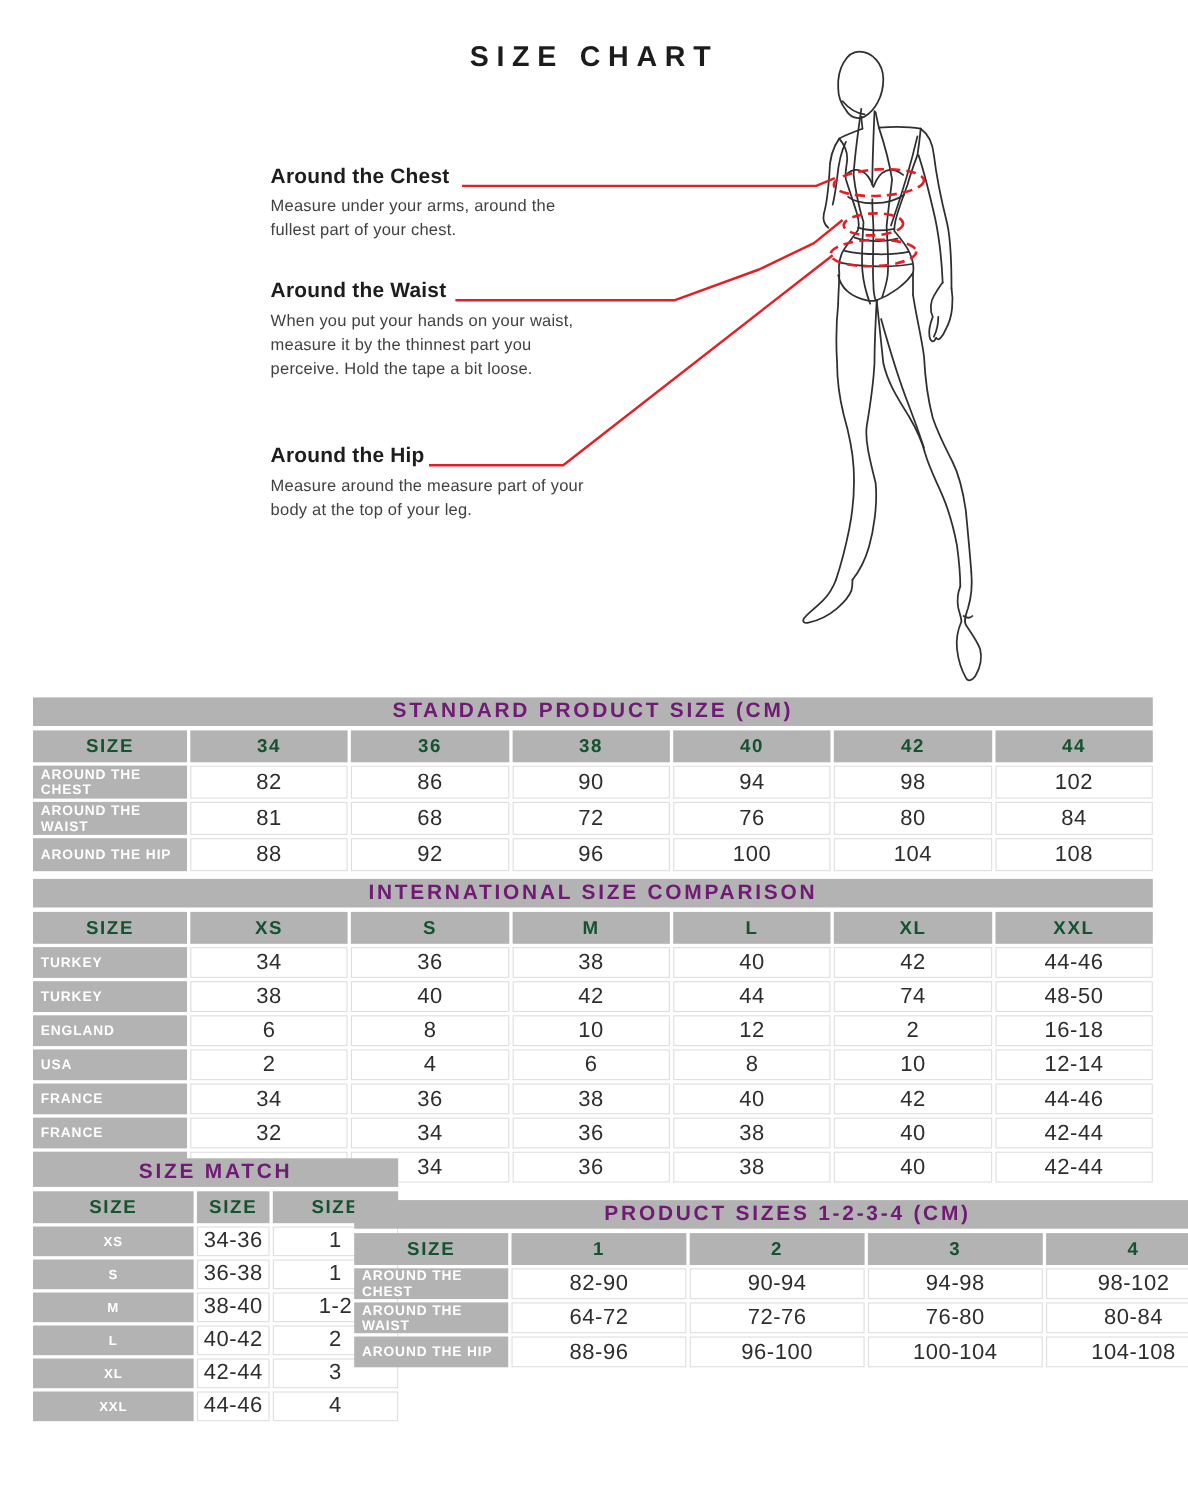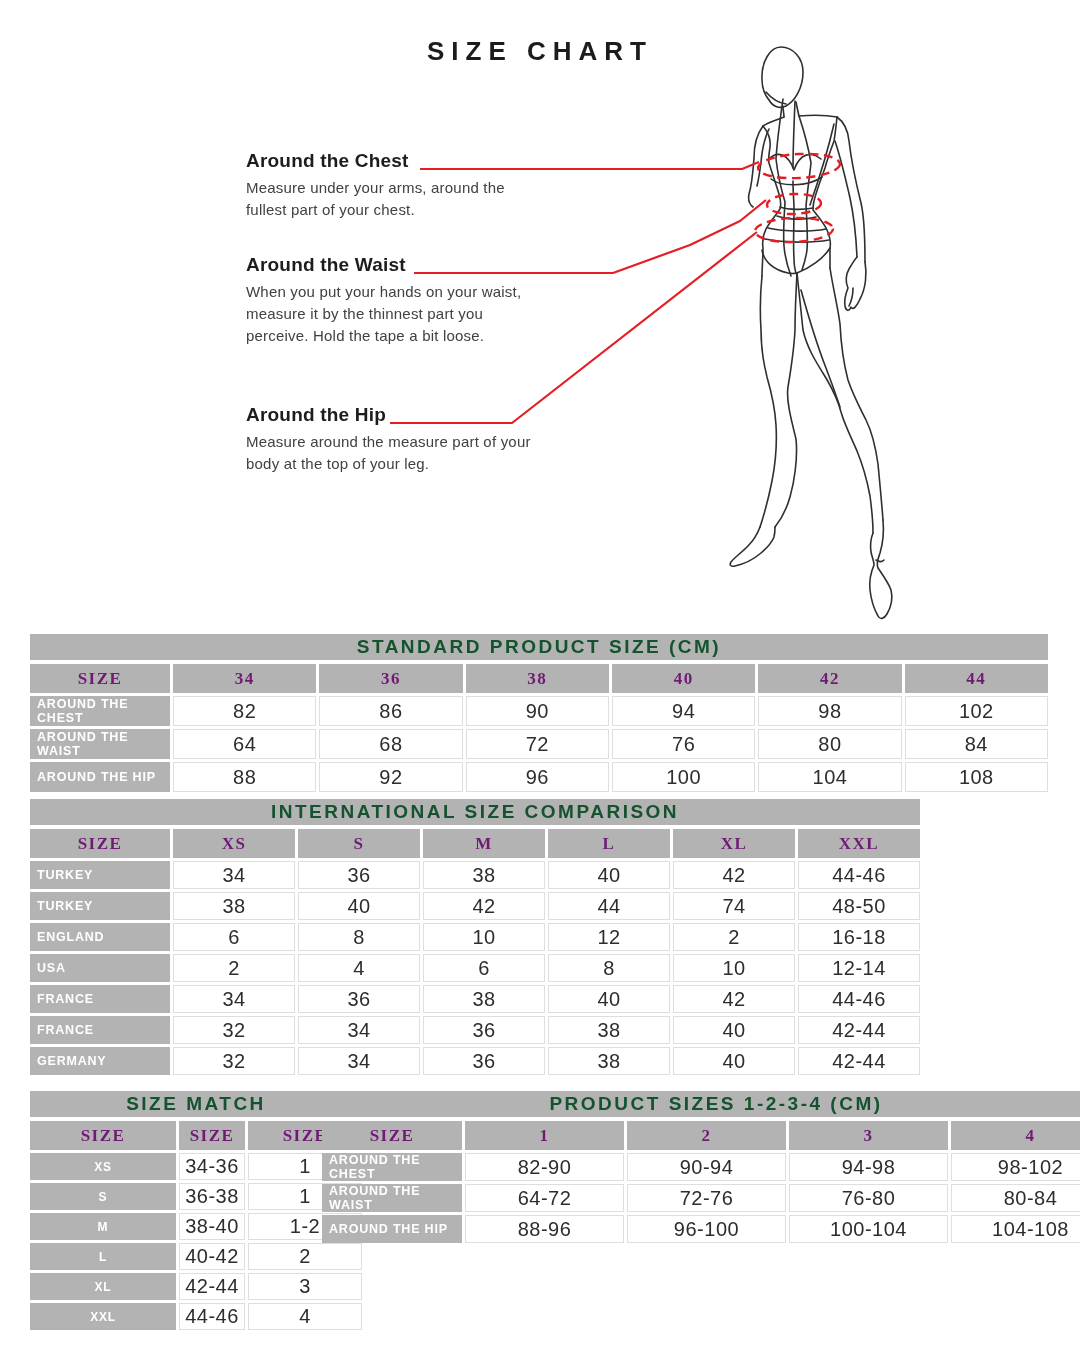--- a/index.html
+++ b/index.html
@@ -23,44 +23,44 @@
   .instr p {
     font-size:15px; color:#414042; line-height:22px;
     letter-spacing:0.2px; white-space:pre-line;
   }
   #instr-chest { top:150px; }
   #instr-waist { top:254px; }
   #instr-hip   { top:404px; }
   
   .table-block { position:absolute; }
   .tbl-title {
-    height:26px; background:#b3b3b3; color:#14532d;
+    height:26px; background:#b3b3b3; color:#701a75;
     font-weight:700; font-size:19px; letter-spacing:2.5px;
     display:flex; align-items:center; justify-content:center;
     margin-bottom:4px;
   }
   .tbl-grid { display:grid; gap:3px; }
   .hcell {
-    background:#b3b3b3; color:#701a75; font-weight:700; font-size:17px;
-    letter-spacing:1.5px; display:flex; align-items:center; justify-content:center;font-family:Liberation Serif, serif;
+    background:#b3b3b3; color:#14532d; font-weight:700; font-size:17px;
+    letter-spacing:1.5px; display:flex; align-items:center; justify-content:center;
   }
   .lcell {
     background:#b3b3b3; color:#ffffff; font-weight:700; font-size:12.5px;
     letter-spacing:0.8px; display:flex; align-items:center; padding-left:7px;
   }
   .vcell {
     background:#ffffff; color:#2d2d2d; font-size:20px; letter-spacing:0.5px;
     display:flex; align-items:center; justify-content:center;
     border:1px solid #dedede;
   }
   #t-standard { left:30px;  top:634px;  width:1018px; }
   #t-standard .tbl-grid { grid-template-columns:140px repeat(6,1fr); grid-template-rows:29px; grid-auto-rows:30px; }
-  #t-intl     { left:30px;  top:799px;  width:890px; }
+  #t-intl     { left:30px;  top:799px;  width:1018px; }
   #t-intl .tbl-grid     { grid-template-columns:140px repeat(6,1fr); grid-template-rows:29px; grid-auto-rows:28px; }
-  #t-match    { left:30px;  top:1091px; width:332px;border-radius:29px; }
+  #t-match    { left:30px;  top:1053px; width:332px;border-radius:29px; }
   #t-match .tbl-grid    { grid-template-columns:146px 66px 1fr; grid-template-rows:29px; grid-auto-rows:27px; }
   #t-match .lcell { justify-content:center; padding-left:0; font-size:12px; }
   #t-product  { left:322px; top:1091px; width:788px; }
   #t-product .tbl-grid  { grid-template-columns:140px repeat(4,1fr); grid-template-rows:29px; grid-auto-rows:28px; }
 </style>
 </head>
 <body>
 
 <h1 class="page-title">SIZE CHART</h1>
 
@@ -159,21 +159,21 @@
       <div class="hcell">42</div>
       <div class="hcell">44</div>
       <div class="lcell">AROUND THE CHEST</div>
       <div class="vcell">82</div>
       <div class="vcell">86</div>
       <div class="vcell">90</div>
       <div class="vcell">94</div>
       <div class="vcell">98</div>
       <div class="vcell">102</div>
       <div class="lcell">AROUND THE WAIST</div>
-      <div class="vcell">64</div>
+      <div class="vcell">81</div>
       <div class="vcell">68</div>
       <div class="vcell">72</div>
       <div class="vcell">76</div>
       <div class="vcell">80</div>
       <div class="vcell">84</div>
       <div class="lcell">AROUND THE HIP</div>
       <div class="vcell">88</div>
       <div class="vcell">92</div>
       <div class="vcell">96</div>
       <div class="vcell">100</div>

